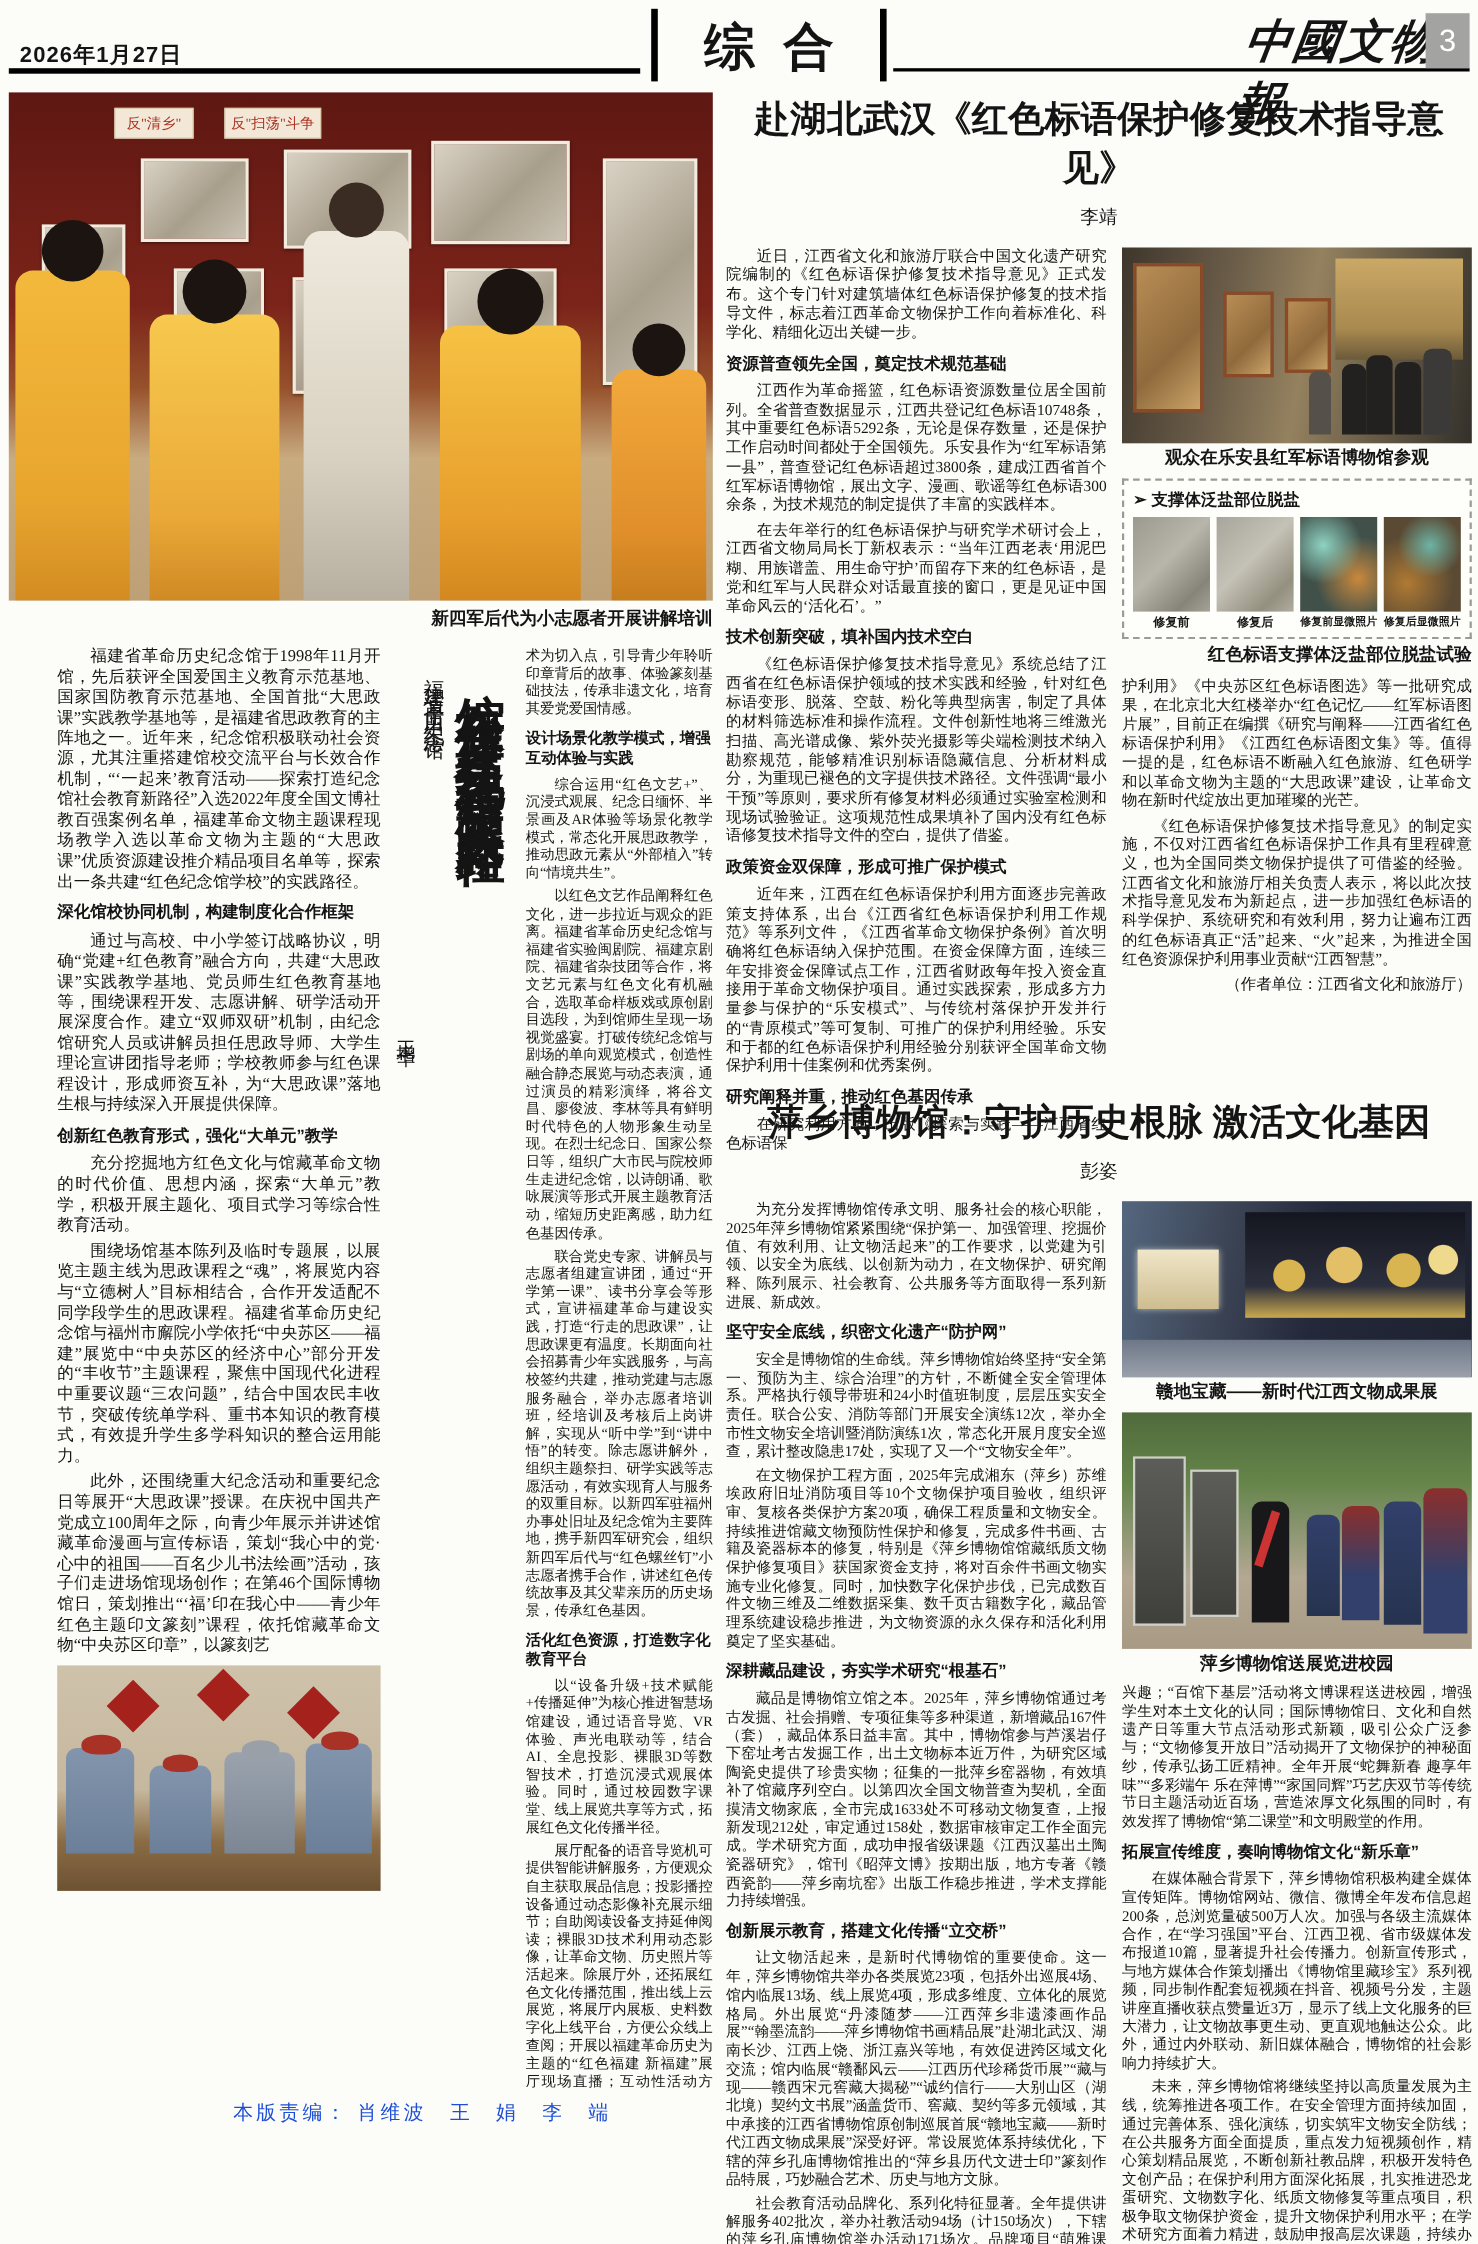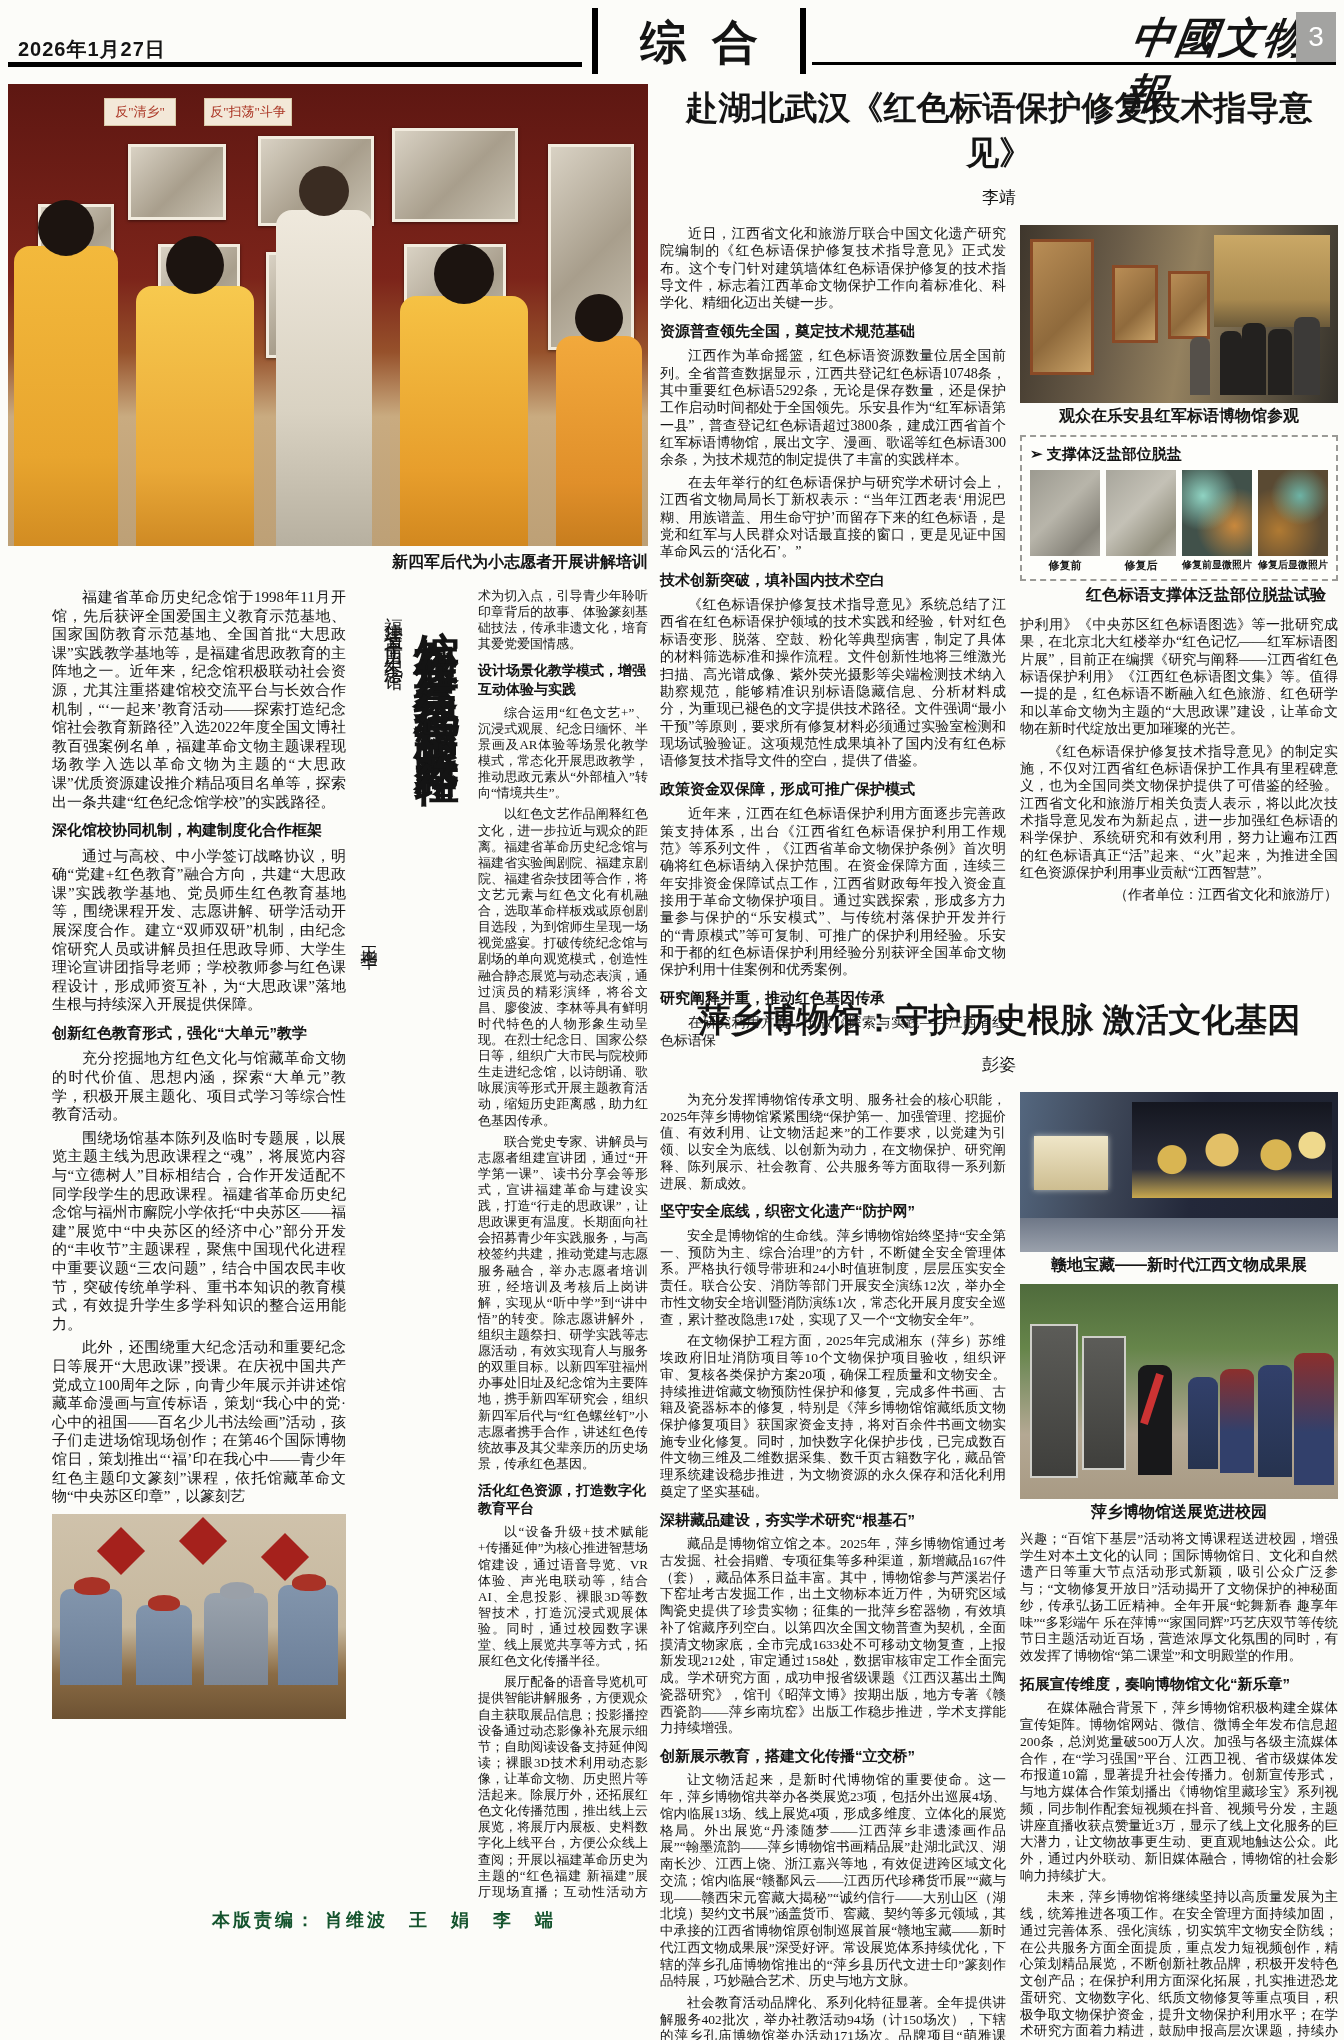--- a/index.html
+++ b/index.html
@@ -66,21 +66,21 @@
   #jx-fig{border:2px dashed #9a9a96;padding:8px 8px 6px;background:#fefefb;}
   #jx-fig-title{font-family:"Liberation Sans",sans-serif;font-weight:700;font-size:15px;margin-bottom:6px;}
   .figrow{display:flex;gap:6px;}
   .figcell{flex:1;text-align:center;}
   .stone{height:60px;background:linear-gradient(135deg,#9c9a90,#b8b5aa 45%,#87847a 80%,#a5a298);position:relative;}
   .stone .patch{position:absolute;top:12px;left:34%;width:30%;height:34px;background:#e9e9e4;box-shadow:0 0 2px #666;}
   .stone.tall{height:86px;}
   .micro1{height:86px;background:radial-gradient(circle at 30% 30%,#8fd3c2 0%,rgba(0,0,0,0) 45%),radial-gradient(circle at 75% 65%,#c9883c 0%,rgba(0,0,0,0) 50%),#41514a;}
   .micro2{height:86px;background:radial-gradient(circle at 60% 30%,#6db3a5 0%,rgba(0,0,0,0) 40%),radial-gradient(circle at 30% 70%,#b07a33 0%,rgba(0,0,0,0) 55%),#5a4a33;}
   .figlabel{font-family:"Liberation Sans",sans-serif;font-size:11px;font-weight:700;margin-top:2px;white-space:nowrap;}
-  #jx-fig-cap{text-align:right;margin:4px 12px 10px;}
+  #jx-fig-cap{text-align:right;margin:4px 0 10px;}
   #px{position:absolute;left:660px;top:998px;width:678px;}
   #px .colA{width:346px;font-size:13.5px;margin-right:14px;}
   #px .colB{width:318px;font-size:13.5px;}
   #px .sub{font-size:15px;}
   #px-photo1{width:318px;height:160px;position:relative;overflow:hidden;
              background:linear-gradient(100deg,#54677f 0%,#3d4657 28%,#23283a 55%,#1e2230 100%);}
   .mural{position:absolute;right:6px;top:10px;width:200px;height:96px;
          background:radial-gradient(circle at 20% 60%,#d9b552 0 14px,rgba(0,0,0,0) 15px),
                     radial-gradient(circle at 45% 50%,#e3c067 0 16px,rgba(0,0,0,0) 17px),
                     radial-gradient(circle at 72% 55%,#d9b552 0 15px,rgba(0,0,0,0) 16px),
@@ -90,21 +90,21 @@
   .floor1{position:absolute;bottom:0;left:0;width:100%;height:34px;background:linear-gradient(180deg,#6e7787,#9aa1ac);}
   #px-photo2{width:318px;height:215px;position:relative;overflow:hidden;
              background:linear-gradient(180deg,#4f6b3c 0%,#66854a 30%,#7c8f63 42%,#b4a893 70%,#a89a84 100%);}
   .board{position:absolute;background:linear-gradient(180deg,#5c5c58,#3f3f3c);border:2px solid #cfcfc9;}
   .stud{position:absolute;border-radius:9px 9px 0 0;background:linear-gradient(180deg,#32406b,#26334f);}
   .stud.red{background:linear-gradient(180deg,#8c2f2c,#32406b 60%);}
   .guide{position:absolute;border-radius:9px 9px 0 0;background:#18181a;}
   .sash{position:absolute;width:8px;height:52px;background:#c33;transform:rotate(18deg);}
   .pcap{text-align:center;margin:3px 0 8px;}
   #editors{position:absolute;left:212px;top:1908px;font-family:"Liberation Sans",sans-serif;
-           font-weight:700;font-size:18px;color:#14532d;letter-spacing:3px;}
+           font-weight:400;font-size:18px;color:#1d4ed8;letter-spacing:3px;}
 </style>
 </head>
 <body>
 
 <div id="paper">
 
   <div id="hdr-date">2026年1月27日</div>
   <div id="hdr-rule-left"></div>
   <div id="hdr-bar-l"></div>
   <div id="hdr-section">综合</div>

